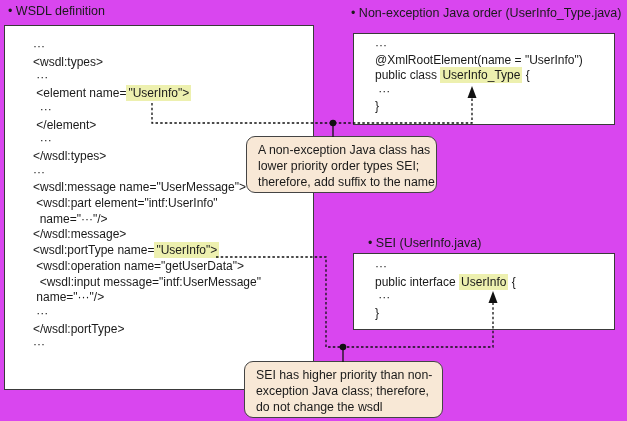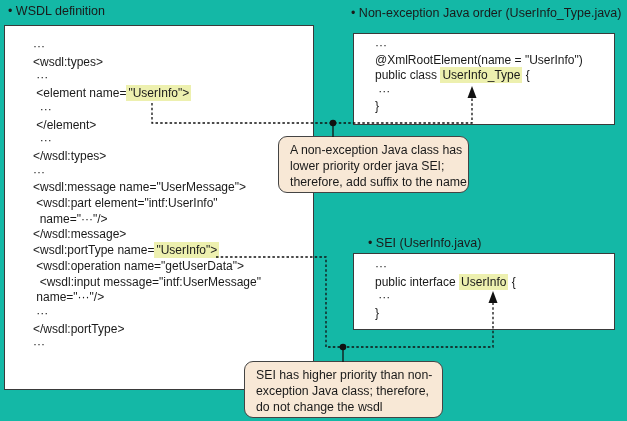--- a/index.html
+++ b/index.html
@@ -1,18 +1,18 @@
 <!DOCTYPE html>
 <html><head>
 <meta charset="utf-8">
 <style>
   * { box-sizing: border-box; margin: 0; padding: 0; }
   body { margin: 0; background: #fff; }
   .canvas {
-    position: relative; width: 627px; height: 421px; background: #14b8a6;
+    position: relative; width: 627px; height: 421px; background: #d946ef;
     font-family: "Liberation Sans", sans-serif; color: #1a1a1a; overflow: hidden;
   }
   .label { position: absolute; font-size: 12.5px; white-space: nowrap; }
   .panel { position: absolute; background: #fff; border: 1.5px solid #3a3a3a; z-index: 1; }
   .wsdl-panel { left: 4px;  top: 25px;  width: 310px; height: 365px; }
   .java-box  { left: 353px; top: 33px;  width: 262px; height: 92px; }
   .sei-box   { left: 353px; top: 253px; width: 262px; height: 77px; }
   .code { font-size: 12px; }
   .cl { white-space: pre; }
   .wsdl-panel .code { padding: 13px 0 0 28px; }
@@ -21,21 +21,21 @@
   .java-box .cl { line-height: 15.2px; }
   .sei-box .code { padding: 5px 0 0 21px; }
   .sei-box .cl { line-height: 15.7px; }
   .hl { background: #edf0af; padding: 1px 2px; margin-top: 24px; }
   .callout {
     position: absolute; background: #f8e8d6; border: 1.5px solid #444444;
     border-radius: 9px; font-size: 12.3px; z-index: 3;
     padding: 5px 0 0 11px;
   }
   .callout .co-line { white-space: nowrap; line-height: 16px; }
-  .callout-upper { left: 246px; top: 136px; width: 191px; height: 57px; margin-left: 32px; }
+  .callout-upper { left: 246px; top: 136px; width: 191px; height: 57px; }
   .callout-lower { left: 244px; top: 361px; width: 199px; height: 57px; }
   svg.overlay { position: absolute; left: 0; top: 0; z-index: 4; pointer-events: none; }
 </style>
 </head>
 <body>
 
 <div class="canvas">
 
   <div class="label" style="left:8px; top:4px;">• WSDL definition</div>
   <div class="label" style="left:351px; top:6px;">• Non-exception Java order (UserInfo_Type.java)</div>
@@ -80,21 +80,21 @@
     <div class="code">
       <div class="cl">···</div>
       <div class="cl"><span>public interface </span><span class="hl">UserInfo</span><span> {</span></div>
       <div class="cl"> ···</div>
       <div class="cl">}</div>
     </div>
   </div>
 
   <div class="callout callout-upper">
     <div class="co-line">A non-exception Java class has</div>
-    <div class="co-line">lower priority order java SEI;</div>
+    <div class="co-line">lower priority order types SEI;</div>
     <div class="co-line">therefore, add suffix to the name</div>
   </div>
 
   <div class="callout callout-lower">
     <div class="co-line">SEI has higher priority than non-</div>
     <div class="co-line">exception Java class; therefore,</div>
     <div class="co-line">do not change the wsdl</div>
   </div>
 
   <svg class="overlay" width="627" height="421" viewBox="0 0 627 421">

